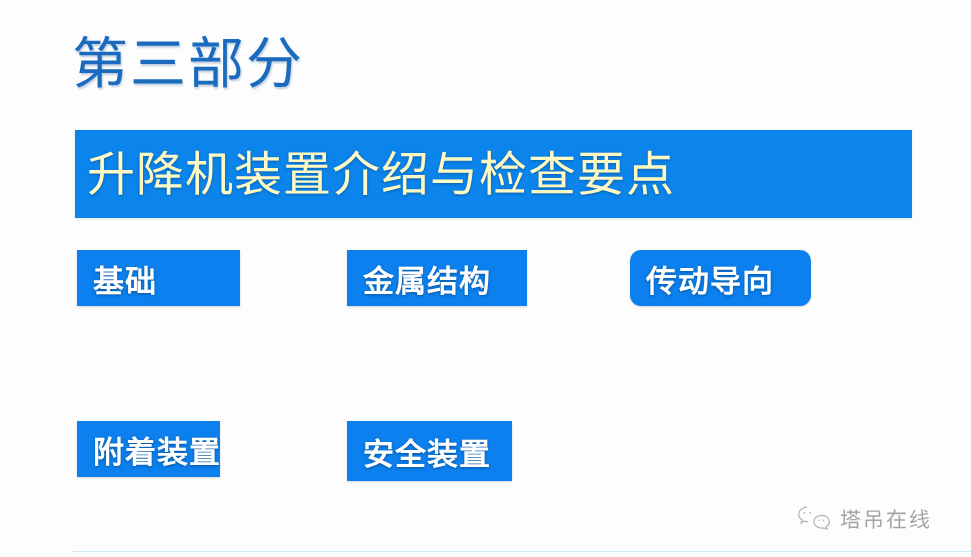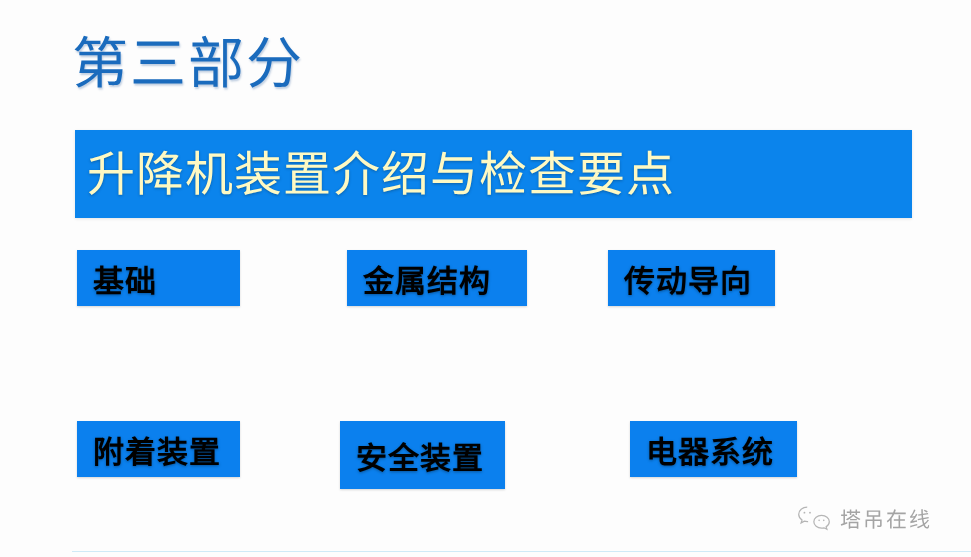--- a/index.html
+++ b/index.html
@@ -71,33 +71,33 @@
 
   .topic-btn-label {
     position: absolute;
     left: 16px;
     top: 0;
     height: 100%;
     display: flex;
     align-items: center;
     font-size: 31px;
     font-weight: bold;
-    color: #000000;
+    color: #ffffff;
     letter-spacing: 1px;
     white-space: nowrap;
     text-shadow: 0 1px 3px rgba(0,0,0,0.35);
   }
 
   
   #btn-0 { left: 77px;  top: 250px; width: 163px; height: 56px; }
   #btn-1 { left: 347px; top: 250px; width: 180px; height: 56px; }
-  #btn-2 { left: 608px; top: 250px; width: 167px; height: 56px; }
+  #btn-2 { left: 630px; top: 250px; width: 181px; height: 56px; border-radius: 11px; }
   
-  #btn-3 { left: 77px;  top: 421px; width: 163px; height: 56px; }
-  #btn-4 { left: 340px; top: 421px; width: 165px; height: 68px; }
+  #btn-3 { left: 77px;  top: 421px; width: 143px; height: 56px; }
+  #btn-4 { left: 347px; top: 421px; width: 165px; height: 60px; }
   #btn-5 { left: 630px; top: 421px; width: 167px; height: 56px; }
 
   
   .watermark {
     position: absolute;
     left: 797px;
     top: 503px;
     display: flex;
     align-items: center;
     gap: 9px;
@@ -151,23 +151,20 @@
   </div>
 
   <div class="topic-btn" id="btn-3">
     <span class="topic-btn-label">附着装置</span>
   </div>
 
   <div class="topic-btn" id="btn-4">
     <span class="topic-btn-label">安全装置</span>
   </div>
 
-  <div class="topic-btn" id="btn-5">
-    <span class="topic-btn-label">电器系统</span>
-  </div>
 
   <div class="watermark">
     <span>
       <svg class="wechat-icon" viewBox="0 0 44 34" fill="none" stroke="#8a8a8a" stroke-width="1.6" aria-hidden="true">
         <path d="M13.2 2.2C7.1 2.2 2.2 6.4 2.2 11.6c0 3 1.7 5.6 4.3 7.3l-1.2 3.8 4.2-2.2c1.2 0.35 2.5 0.55 3.7 0.55 0.4 0 0.8-0.02 1.2-0.06"></path>
         <circle cx="9.6" cy="9.4" r="1.2" fill="#8a8a8a" stroke="none"></circle>
         <circle cx="16.8" cy="9.4" r="1.2" fill="#8a8a8a" stroke="none"></circle>
         <path d="M41.8 21.2c0-4.6-4.5-8.3-10-8.3s-10 3.7-10 8.3c0 4.6 4.5 8.3 10 8.3 1.1 0 2.2-0.15 3.2-0.45l3.7 1.95-1.05-3.3c2.5-1.5 4.15-3.8 4.15-6.5z"></path>
         <circle cx="28.6" cy="19.4" r="1.05" fill="#8a8a8a" stroke="none"></circle>
         <circle cx="34.6" cy="19.4" r="1.05" fill="#8a8a8a" stroke="none"></circle>

